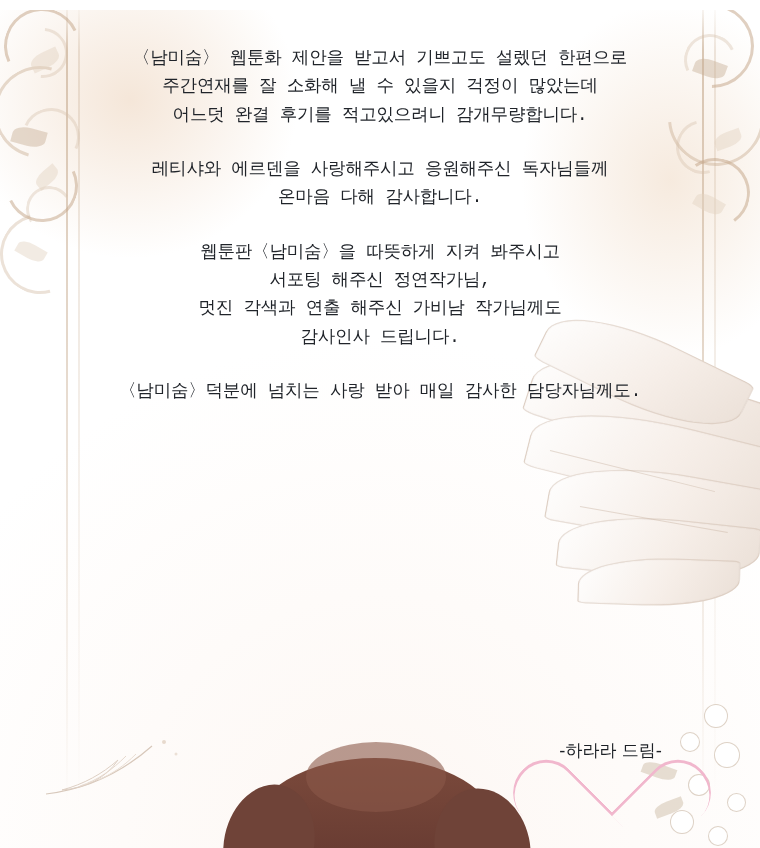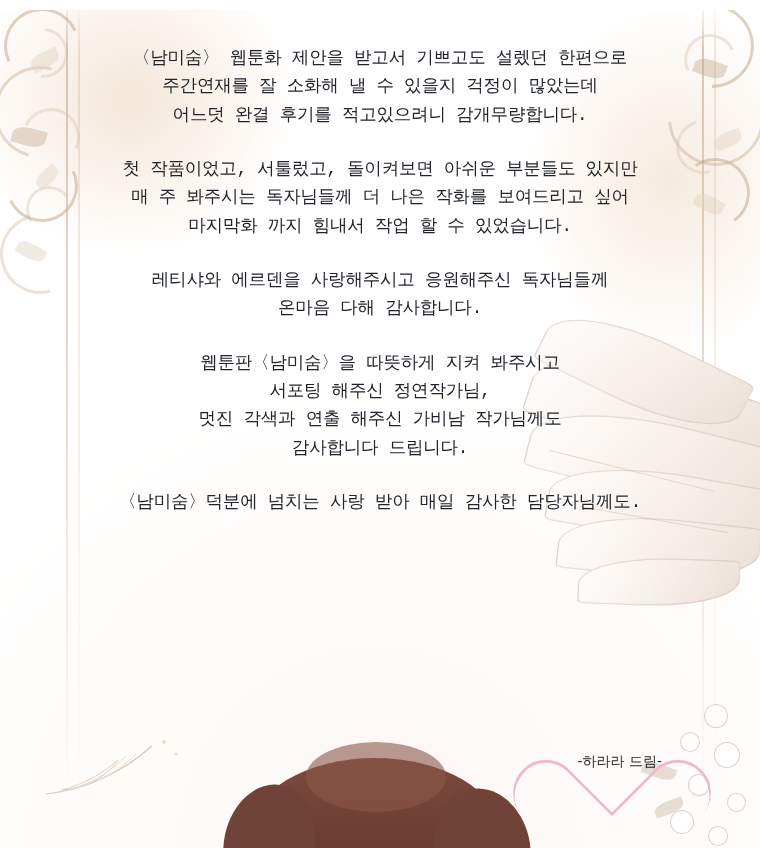--- a/index.html
+++ b/index.html
@@ -195,22 +195,22 @@
     border-bottom: none;
     border-radius: 66px 66px 0 0;
     top: 6px;
     box-sizing: border-box;
   }
   #big-heart:before { left: 62px; transform: rotate(45deg); transform-origin: 0 100%; border-right: none; }
   #big-heart:after  { left: 0;    transform: rotate(-45deg); transform-origin: 100% 100%; border-left: none; }
   #sign-text {
     position: absolute;
     right: 24px;
-    bottom: 59px;
-    font-size: 14px;
+    bottom: 68px;
+    font-size: 17px;
     color: #1c2026;
     white-space: nowrap;
   }
 </style>
 </head>
 <body>
 
 <div id="page">
 
   <div class="glow-top ornament"></div>
@@ -286,29 +286,26 @@
   <div class="ornament hair">
     <div class="hair-strand" style="left:-26px; top:26px; width:90px; height:120px; transform:rotate(12deg); background:#6f4338;"></div>
     <div class="hair-strand" style="right:-30px; top:30px; width:95px; height:120px; transform:rotate(-12deg); background:#6f4338;"></div>
     <div class="hair-strand" style="left:56px; top:-16px; width:140px; height:70px; background:#8a584a; opacity:.6;"></div>
   </div>
 
   <div id="letter">
     <p class="para first">〈남미숨〉 웹툰화 제안을 받고서 기쁘고도 설렜던 한편으로
 주간연재를 잘 소화해 낼 수 있을지 걱정이 많았는데
 어느덧 완결 후기를 적고있으려니 감개무량합니다.</p>
-    <p class="para">첫 작품이었고, 서툴렀고, 돌이켜보면 아쉬운 부분들도 있지만
-매 주 봐주시는 독자님들께 더 나은 작화를 보여드리고 싶어
-마지막화 까지 힘내서 작업 할 수 있었습니다.</p>
     <p class="para">레티샤와 에르덴을 사랑해주시고 응원해주신 독자님들께
 온마음 다해 감사합니다.</p>
     <p class="para">웹툰판〈남미숨〉을 따뜻하게 지켜 봐주시고
 서포팅 해주신 정연작가님,
 멋진 각색과 연출 해주신 가비남 작가님께도
-감사합니다 드립니다.</p>
+감사인사 드립니다.</p>
     <p class="para">〈남미숨〉덕분에 넘치는 사랑 받아 매일 감사한 담당자님께도.</p>
   </div>
 
   <div class="clip-top"></div>
 
   <div id="signature-block">
     <div id="big-heart"></div>
     <div id="sign-text">-하라라 드림-</div>
   </div>
 

